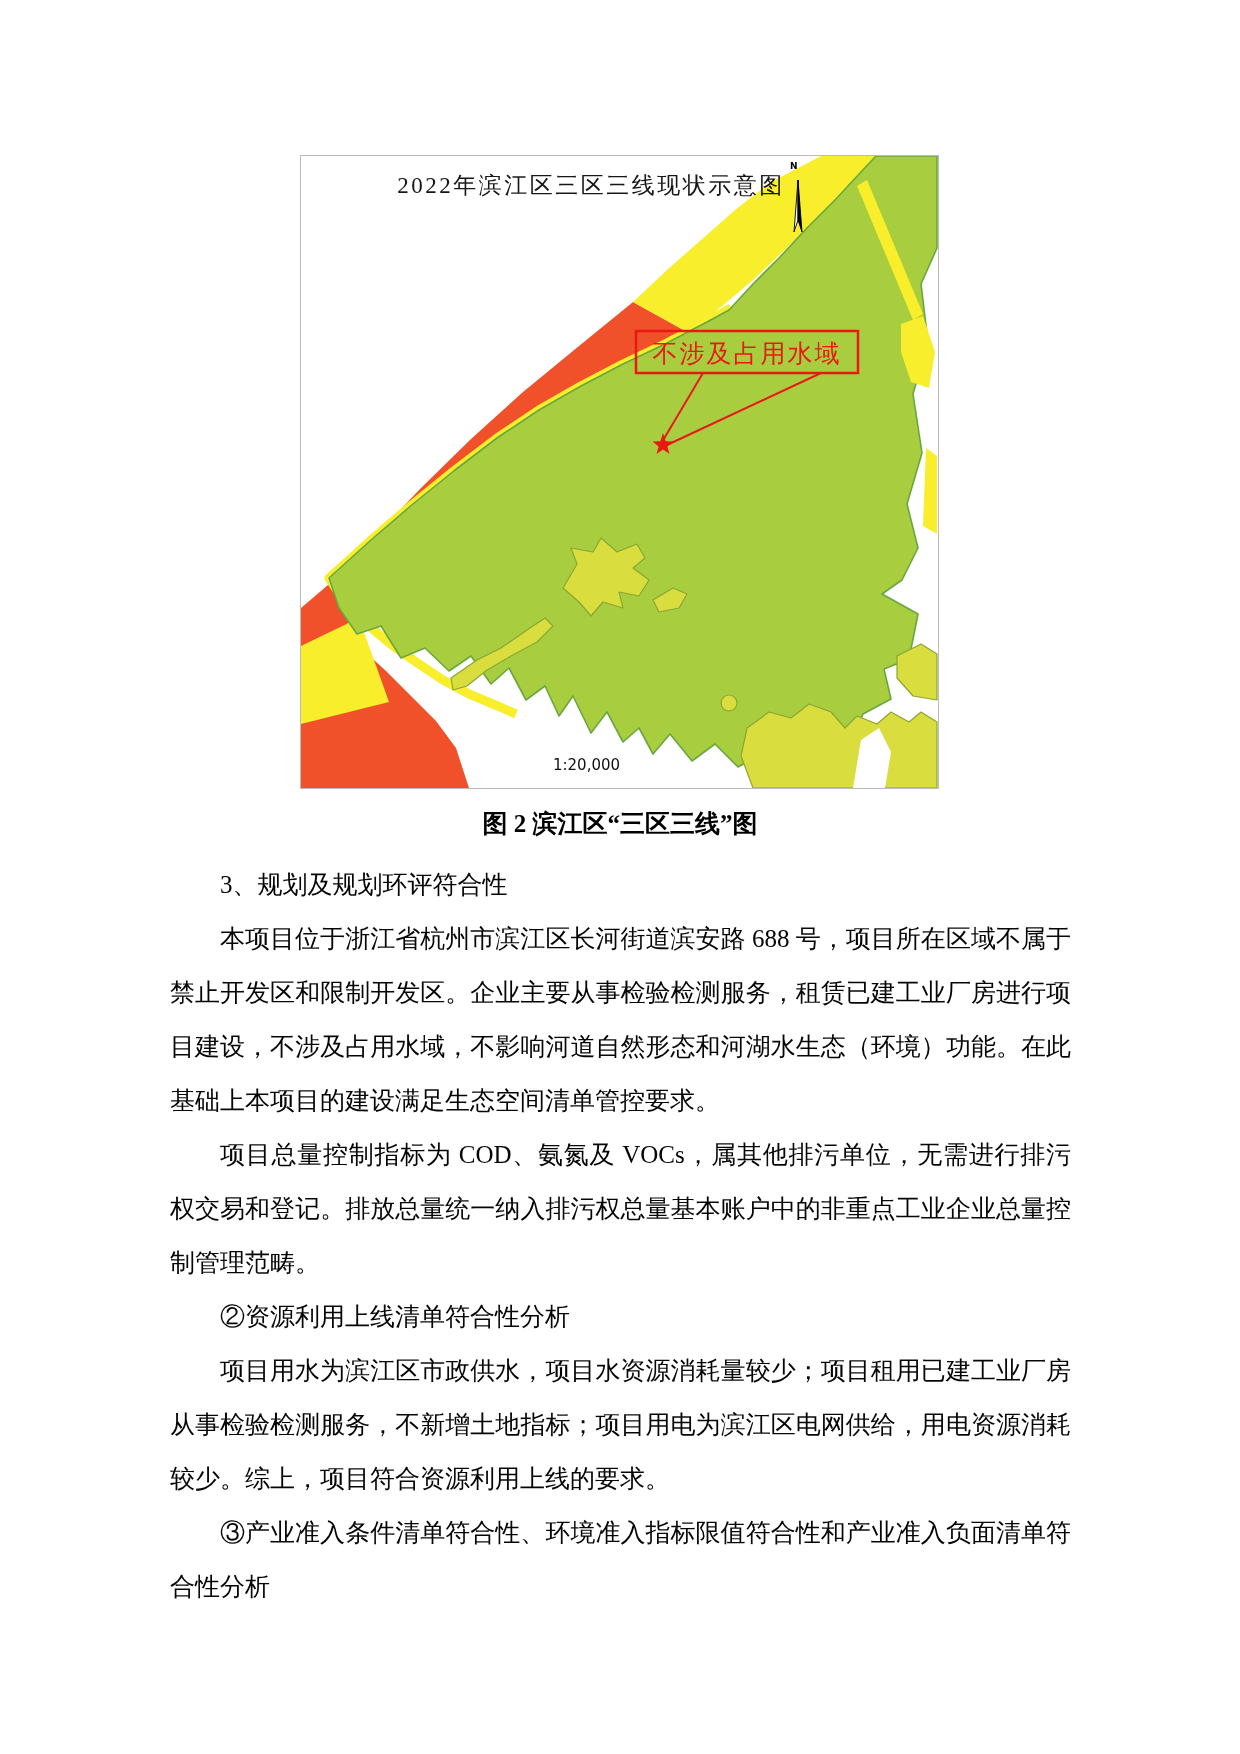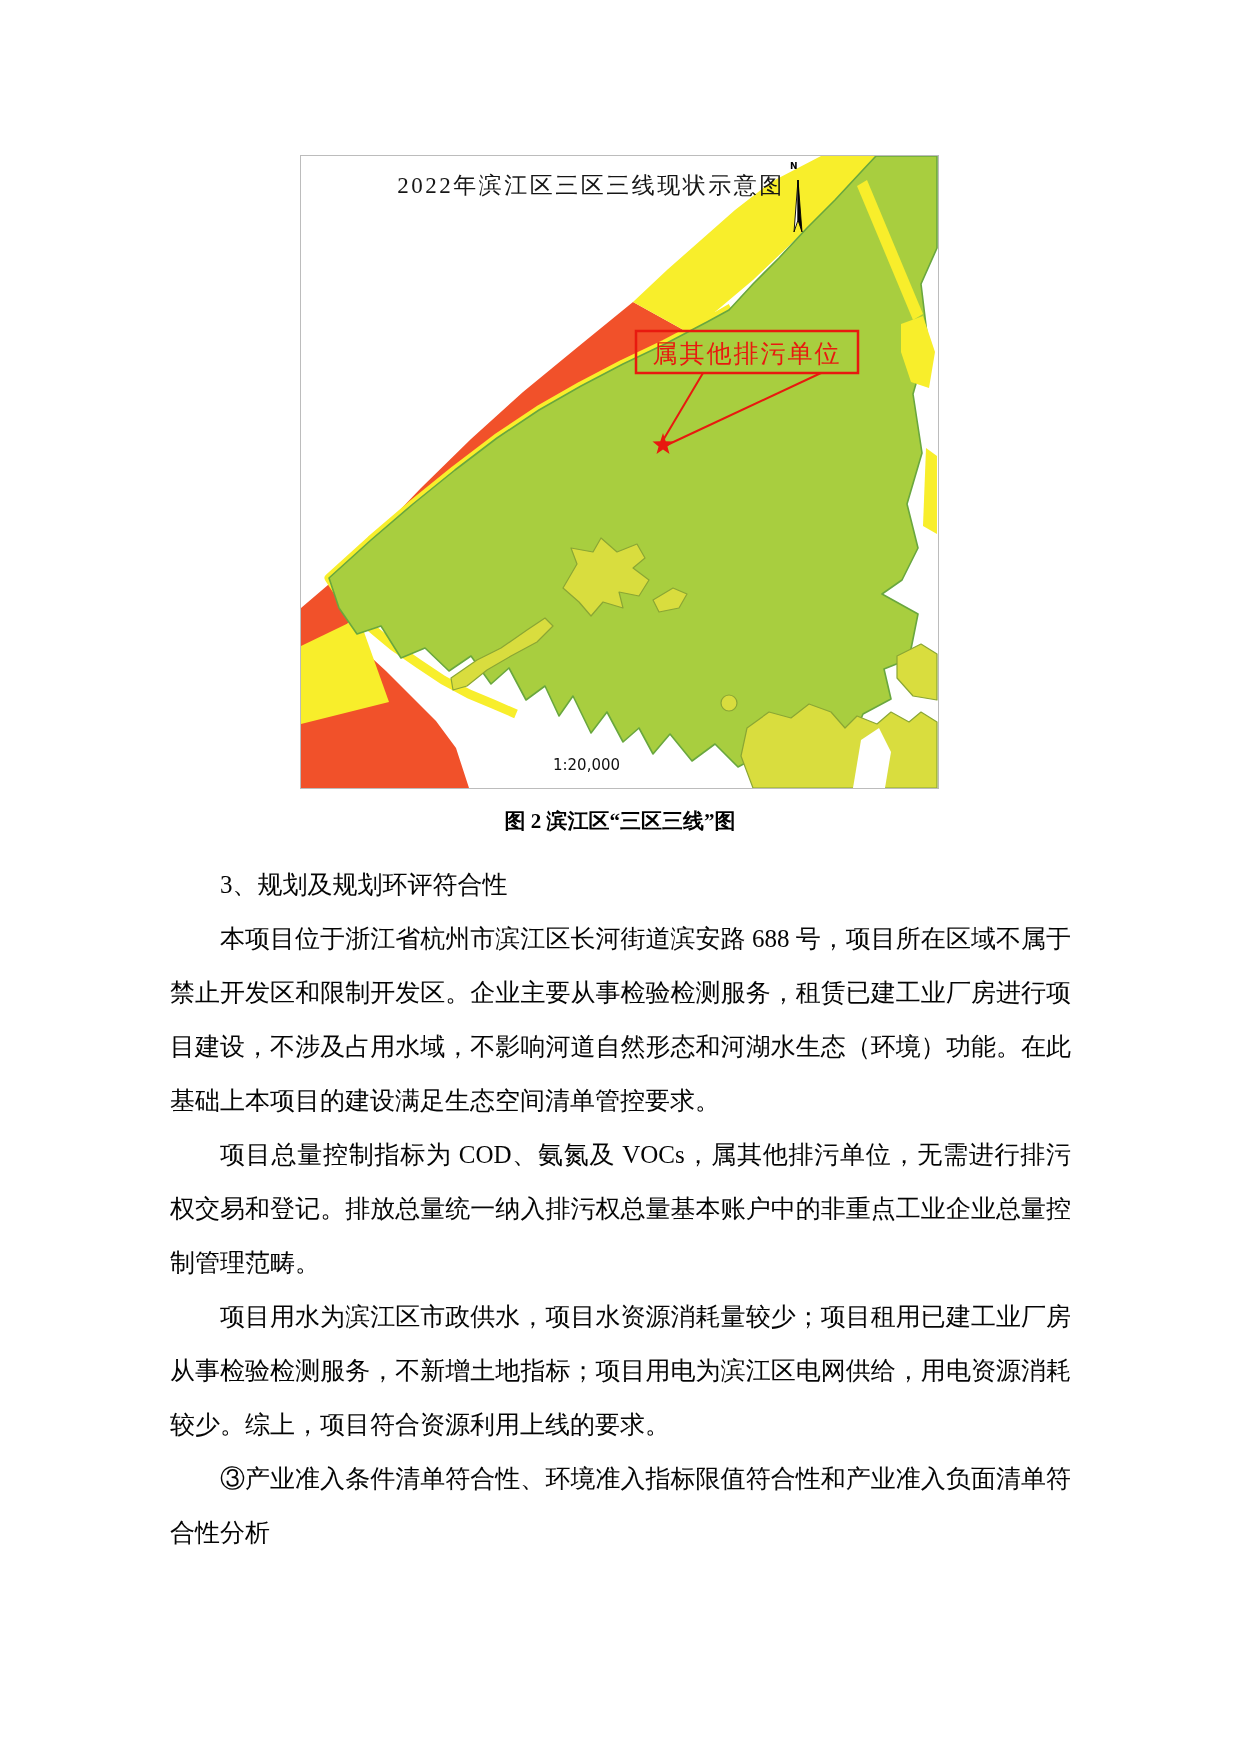--- a/index.html
+++ b/index.html
@@ -36,21 +36,21 @@
     position:absolute;left:337px;top:181px;width:218px;text-align:center;
     font-size:25px;letter-spacing:2px;color:var(--callout,#e8190f);white-space:nowrap;
   }
   .map-scale{
     position:absolute;left:168px;top:600px;width:235px;text-align:center;
     font-family:"DejaVu Sans","Liberation Sans",sans-serif;font-size:15px;color:#101010;
   }
   
   .caption{
     position:absolute;left:0;top:807px;width:1240px;text-align:center;
-    font-size:21px;font-weight:bold;color:#000;
+    font-size:25px;font-weight:bold;color:#000;
   }
   .body-text{
     position:absolute;left:170px;top:858px;width:901px;
     font-size:25px;line-height:54px;text-align:justify;color:#050505;
   }
   .body-text p{margin:0;text-indent:2em;}
 </style>
 </head>
 <body>
 
@@ -103,25 +103,26 @@
     <g>
       <rect class="c-box" x="335" y="175" width="222" height="42"></rect>
       <line class="c-line" x1="402" y1="217" x2="361" y2="286"></line>
       <line class="c-line" x1="520" y1="217" x2="366" y2="289"></line>
       <polygon class="c-star" points="362,277 364.7,285.3 372.5,285.6 366.4,290.4 368.5,297.9 362,293.6 355.5,297.9 357.6,290.4 351.5,285.6 359.3,285.3"></polygon>
     </g>
   </svg>
 
   <div class="map-title">2022年滨江区三区三线现状示意图</div>
   <div class="north-n">N</div>
-  <div class="callout-label">属其他排污单位</div>
+  <div class="callout-label">不涉及占用水域</div>
   <div class="map-scale">1:20,000</div>
 </div>
 
 <div class="caption">图 2 滨江区“三区三线”图</div>
 
 <div class="body-text">
     <p>3、规划及规划环评符合性</p>
     <p>本项目位于浙江省杭州市滨江区长河街道滨安路 688 号，项目所在区域不属于禁止开发区和限制开发区。企业主要从事检验检测服务，租赁已建工业厂房进行项目建设，不涉及占用水域，不影响河道自然形态和河湖水生态（环境）功能。在此基础上本项目的建设满足生态空间清单管控要求。</p>
     <p>项目总量控制指标为 COD、氨氮及 VOCs，属其他排污单位，无需进行排污权交易和登记。排放总量统一纳入排污权总量基本账户中的非重点工业企业总量控制管理范畴。</p>
+    <p>②资源利用上线清单符合性分析</p>
     <p>项目用水为滨江区市政供水，项目水资源消耗量较少；项目租用已建工业厂房从事检验检测服务，不新增土地指标；项目用电为滨江区电网供给，用电资源消耗较少。综上，项目符合资源利用上线的要求。</p>
     <p>③产业准入条件清单符合性、环境准入指标限值符合性和产业准入负面清单符合性分析</p>
   </div>
 
 </body></html>

